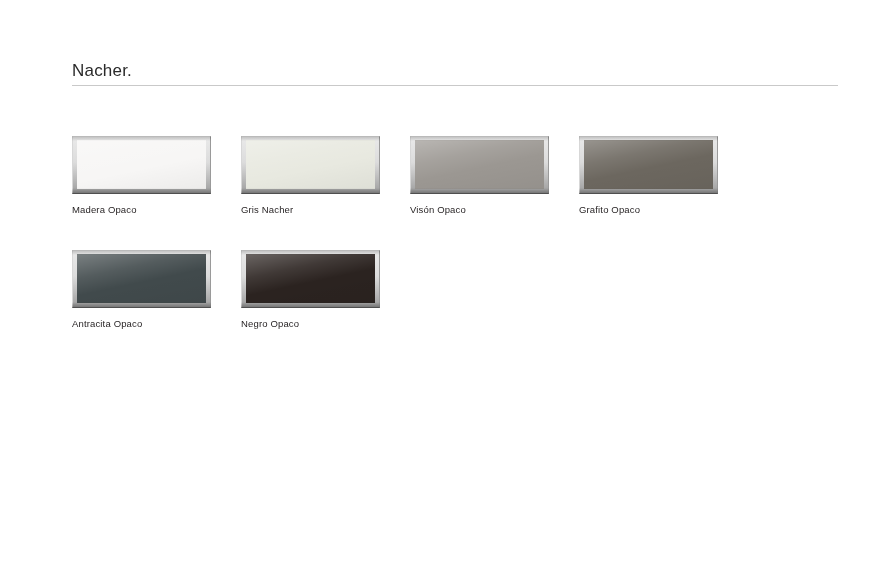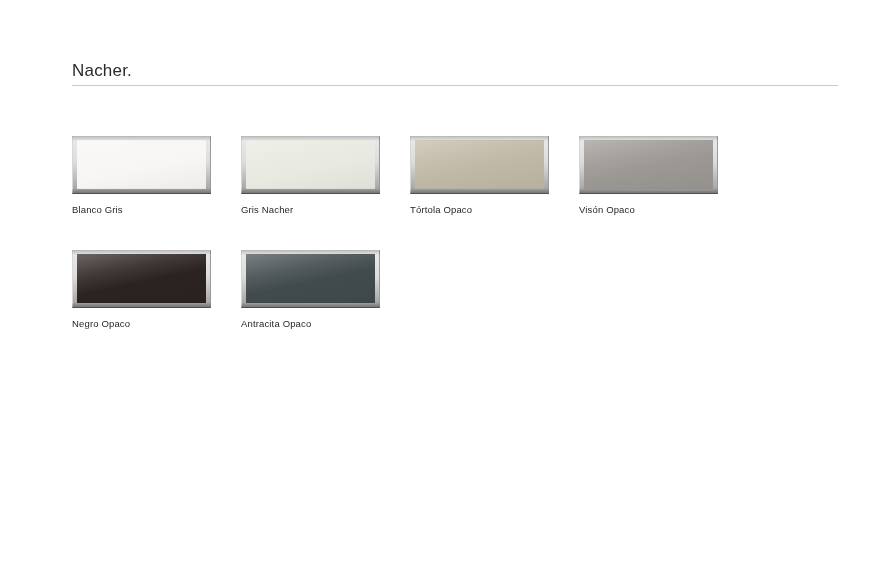--- a/index.html
+++ b/index.html
@@ -143,62 +143,62 @@
   </div>
 
   <div class="grid">
       <div class="cell">
         <div class="swatch-wrap">
           <div class="swatch"></div>
           <div class="face-inner" style="background: rgb(247, 246, 245);"></div>
           <div class="gloss"></div>
           <div class="bevel-shade"></div>
         </div>
-        <div class="label">Blanco Gris</div>
+        <div class="label">Madera Opaco</div>
       </div>
       <div class="cell">
         <div class="swatch-wrap">
           <div class="swatch"></div>
           <div class="face-inner" style="background: rgb(232, 233, 224);"></div>
           <div class="gloss"></div>
           <div class="bevel-shade"></div>
         </div>
         <div class="label">Gris Nacher</div>
       </div>
       <div class="cell">
         <div class="swatch-wrap">
           <div class="swatch"></div>
-          <div class="face-inner" style="background: rgb(192, 184, 166);"></div>
-          <div class="gloss"></div>
-          <div class="bevel-shade"></div>
-        </div>
-        <div class="label">Tórtola Opaco</div>
-      </div>
-      <div class="cell">
-        <div class="swatch-wrap">
-          <div class="swatch"></div>
           <div class="face-inner" style="background: rgb(155, 151, 146);"></div>
           <div class="gloss"></div>
           <div class="bevel-shade"></div>
         </div>
         <div class="label">Visón Opaco</div>
       </div>
       <div class="cell">
         <div class="swatch-wrap">
           <div class="swatch"></div>
+          <div class="face-inner" style="background: rgb(108, 103, 95);"></div>
+          <div class="gloss"></div>
+          <div class="bevel-shade"></div>
+        </div>
+        <div class="label">Grafito Opaco</div>
+      </div>
+      <div class="cell">
+        <div class="swatch-wrap">
+          <div class="swatch"></div>
+          <div class="face-inner" style="background: rgb(65, 74, 76);"></div>
+          <div class="gloss"></div>
+          <div class="bevel-shade"></div>
+        </div>
+        <div class="label">Antracita Opaco</div>
+      </div>
+      <div class="cell">
+        <div class="swatch-wrap">
+          <div class="swatch"></div>
           <div class="face-inner" style="background: rgb(43, 35, 32);"></div>
           <div class="gloss"></div>
           <div class="bevel-shade"></div>
         </div>
         <div class="label">Negro Opaco</div>
       </div>
-      <div class="cell">
-        <div class="swatch-wrap">
-          <div class="swatch"></div>
-          <div class="face-inner" style="background: rgb(65, 74, 76);"></div>
-          <div class="gloss"></div>
-          <div class="bevel-shade"></div>
-        </div>
-        <div class="label">Antracita Opaco</div>
-      </div>
     </div>
 
 </div>
 
 </body></html>

